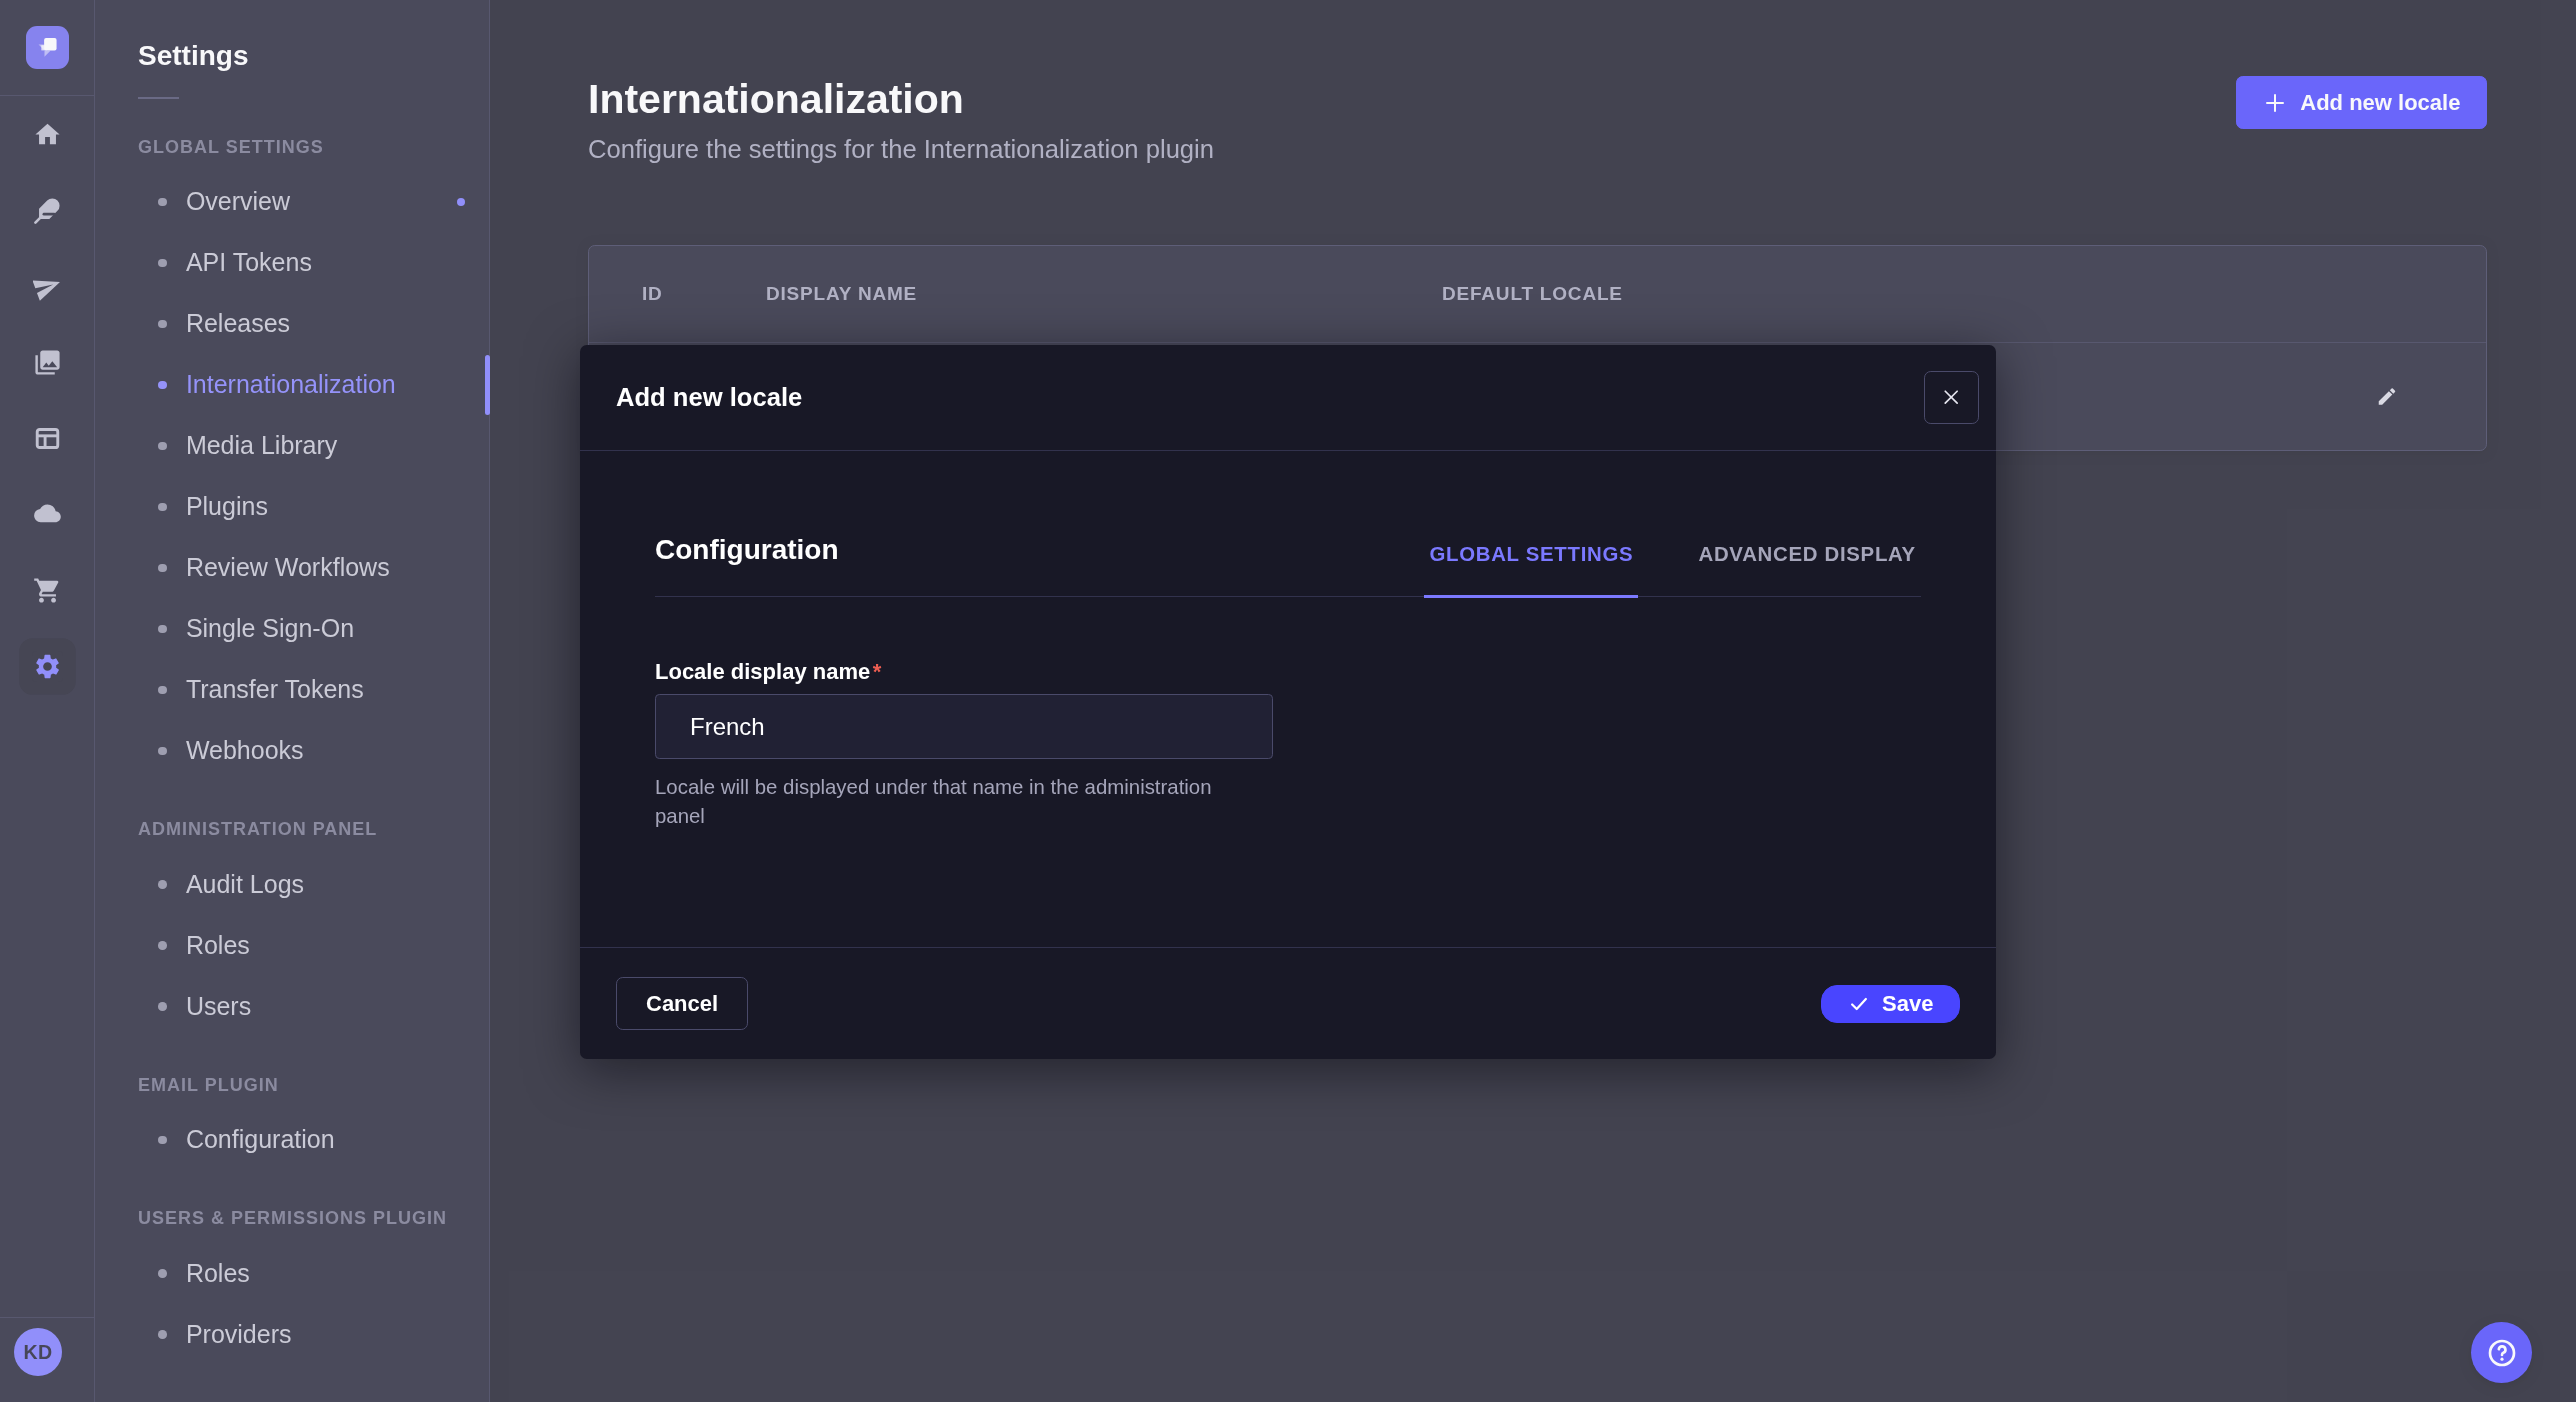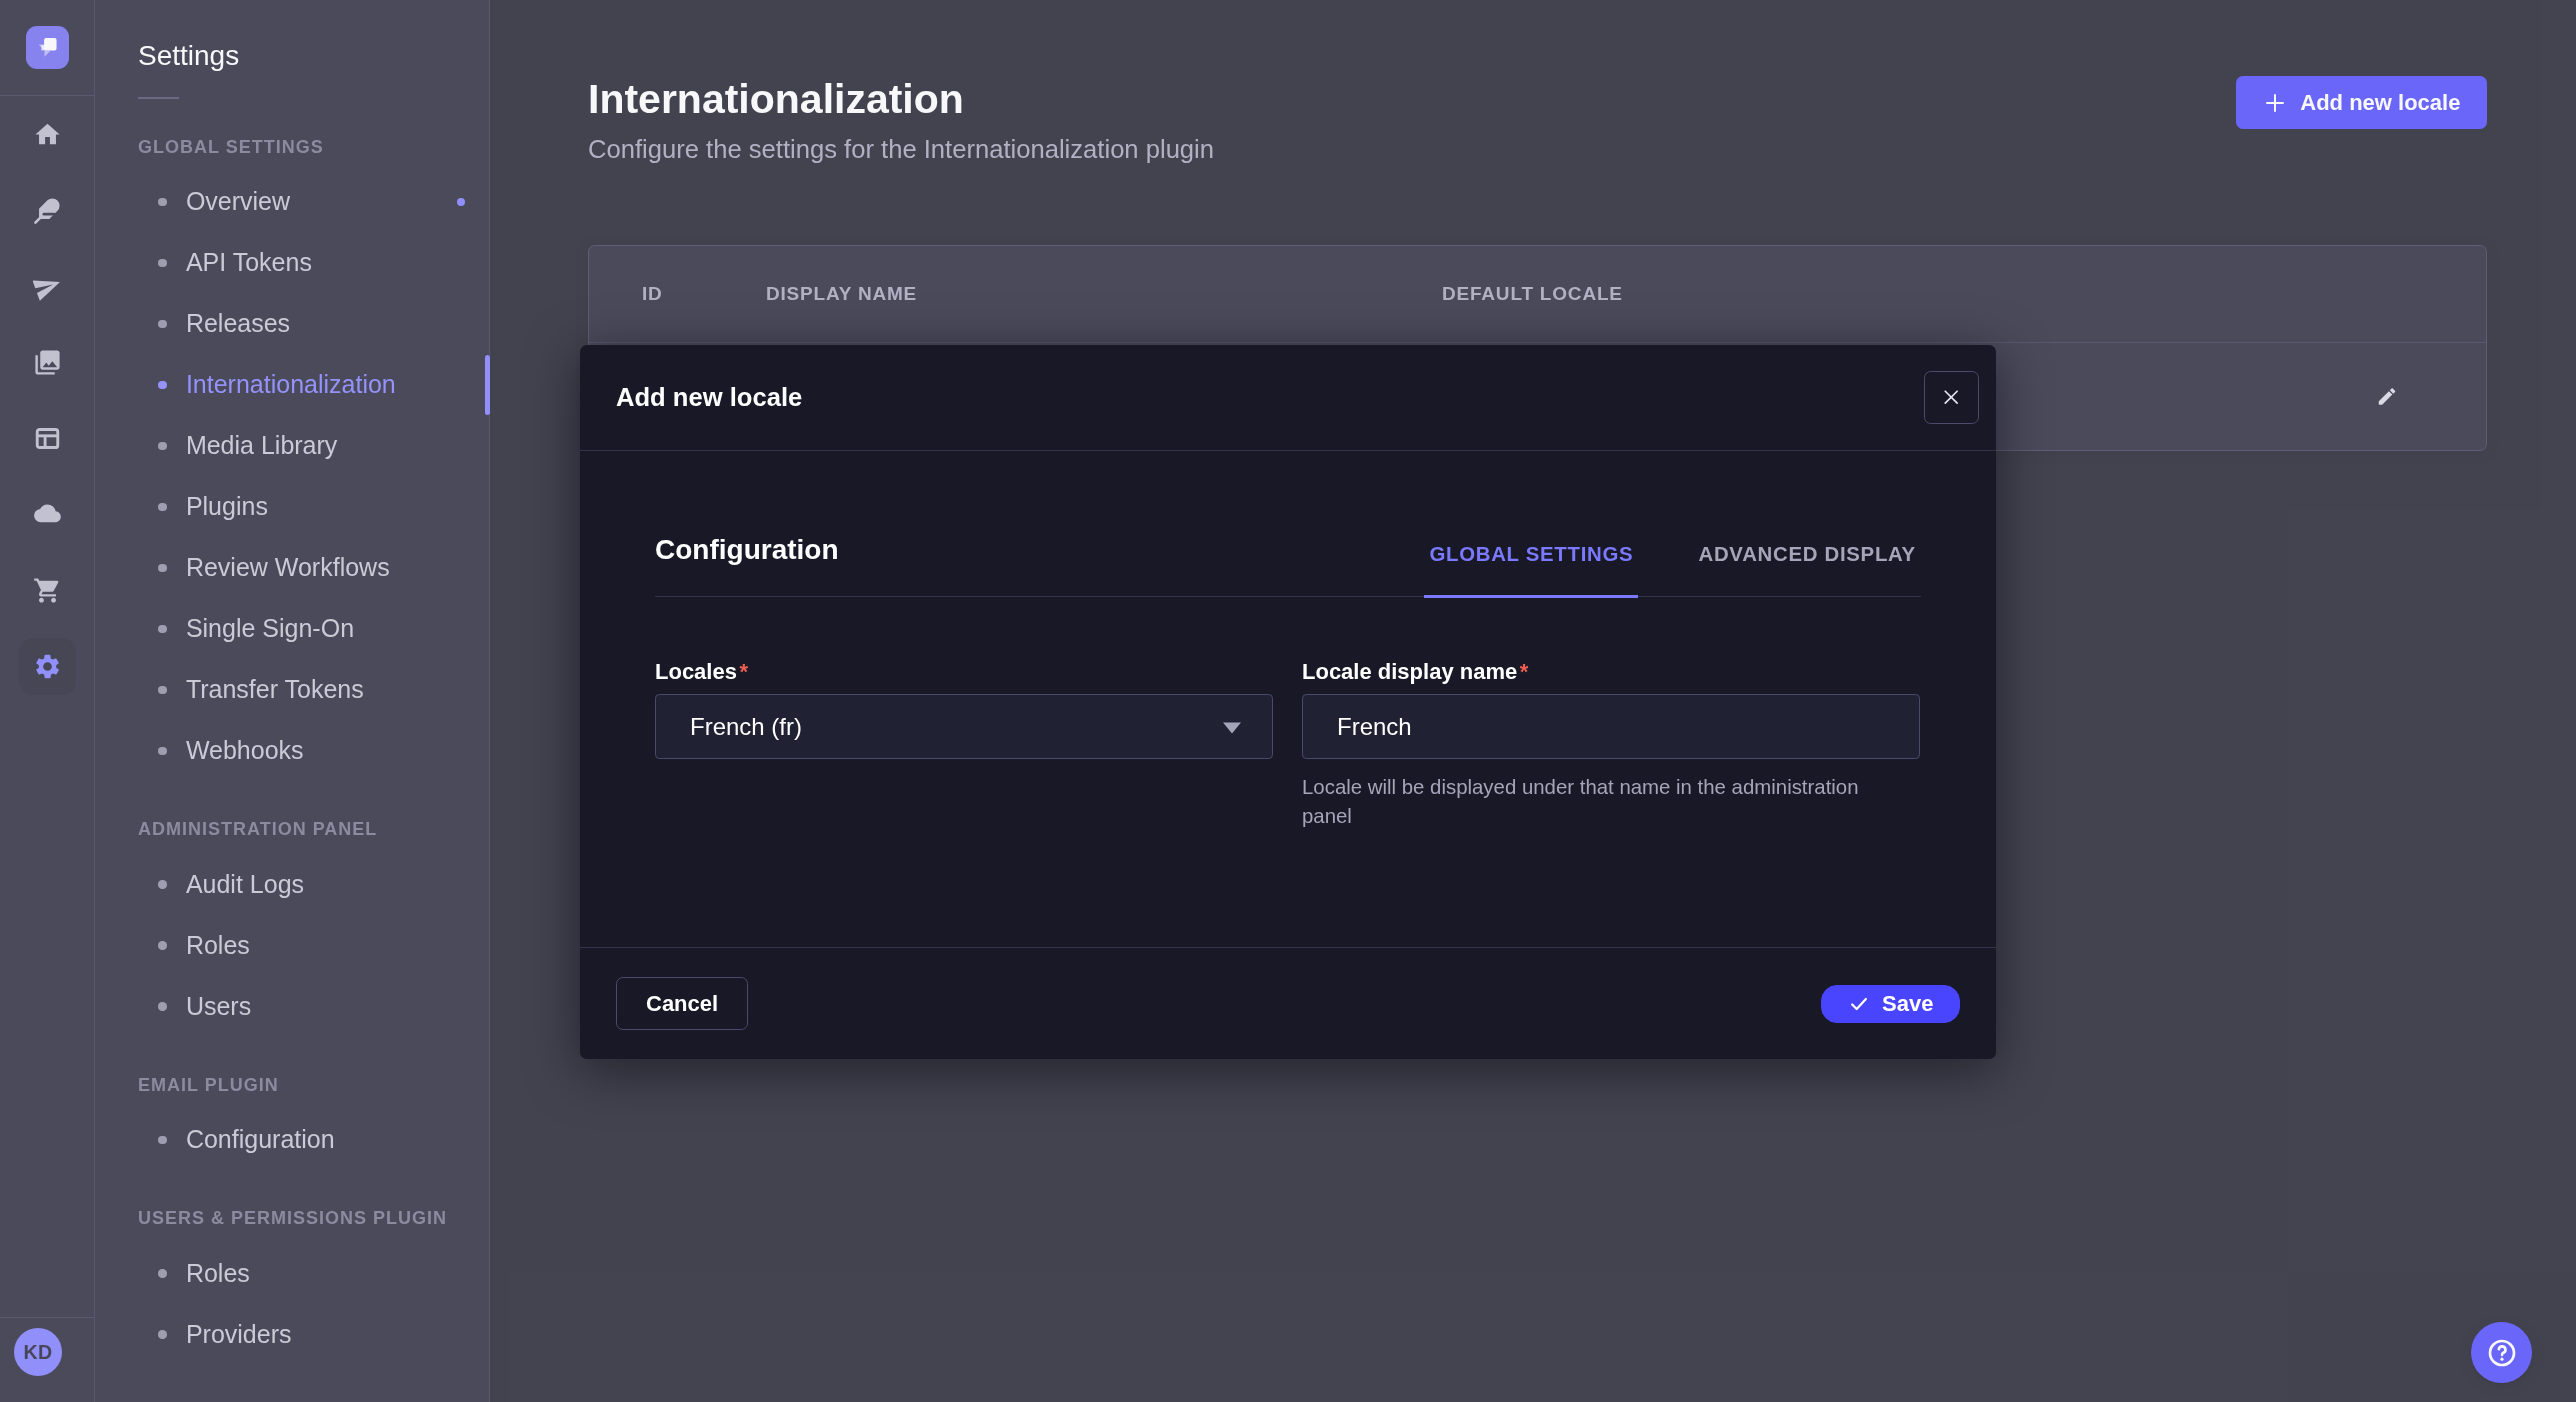--- a/index.html
+++ b/index.html
@@ -23,21 +23,21 @@
   .rail-icon svg { width:29px; height:29px; }
   .rail-icon.active { color:#7b79ff; background:#1b1b2b; box-shadow:0 0 0 12.8px #1b1b2b; border-radius:4.3px; }
   .rail-bottom-divider { position:absolute; top:1317px; left:0; width:100%; height:0.9px; background:#32324d; }
   .avatar { position:absolute; bottom:25.6px; left:14px; width:48px; height:48px; border-radius:50%;
             background:#7b79ff; color:#1c1c30; font-weight:700; font-size:19.6px;
             display:flex; align-items:center; justify-content:center; cursor:pointer; letter-spacing:0.4px; }
 
   
   .sidebar { position:absolute; left:95px; top:0; width:395px; height:100%;
              background:#212134; border-right:0.9px solid #32324d; padding:39px 0 0 43px; z-index:1; }
-  .sidebar-title { font-size:28px; font-weight:400; color:#ffffff; margin:0; line-height:34px; }
+  .sidebar-title { font-size:28px; font-weight:700; color:#ffffff; margin:0; line-height:34px; }
   .title-divider { width:41px; height:1.7px; background:#4a4a6a; margin-top:24px; }
   .nav { margin-top:22px; }
   .nav-section-header { font-size:18px; font-weight:700; color:#74748c; letter-spacing:1px;
                         margin:37px 0 13.6px; line-height:22px; }
   .nav-item { position:relative; display:flex; align-items:center; height:61px;
               font-size:25px; color:#c6c6d2; cursor:pointer; padding-left:20.4px; }
   .bullet { width:8.5px; height:8.5px; border-radius:50%; background:#8c8ca0; margin-right:19px; flex:none; }
   .nav-item.active { color:#807eff; font-weight:500; }
   .nav-item.active .bullet { background:#807eff; }
   .indicator { display:none; position:absolute; right:-0.9px; top:0.9px; width:5.1px; height:60px;
@@ -358,29 +358,20 @@
     <div class="config-row">
       <div class="config-title">Configuration</div>
       <div class="tabs">
 
       <button class="tab active">GLOBAL SETTINGS</button>
           <button class="tab">ADVANCED DISPLAY</button>
         </div>
     </div>
 
     <div class="fields-row">
-      <div class="field">
-        <div class="field-label">
-          <span>Locales</span><span class="req show">*</span>
-        </div>
-        <div class="control">
-          <span>French (fr)</span>
-          <span class="chevron"></span>
-        </div>
-      </div>
 
       <div class="field">
         <div class="field-label">
           <span>Locale display name</span><span class="req show">*</span>
         </div>
         <input class="control" type="text" value="French" style="">
         <div class="hint">Locale will be displayed under that name in the administration panel</div>
       </div>
     </div>
   </div>

